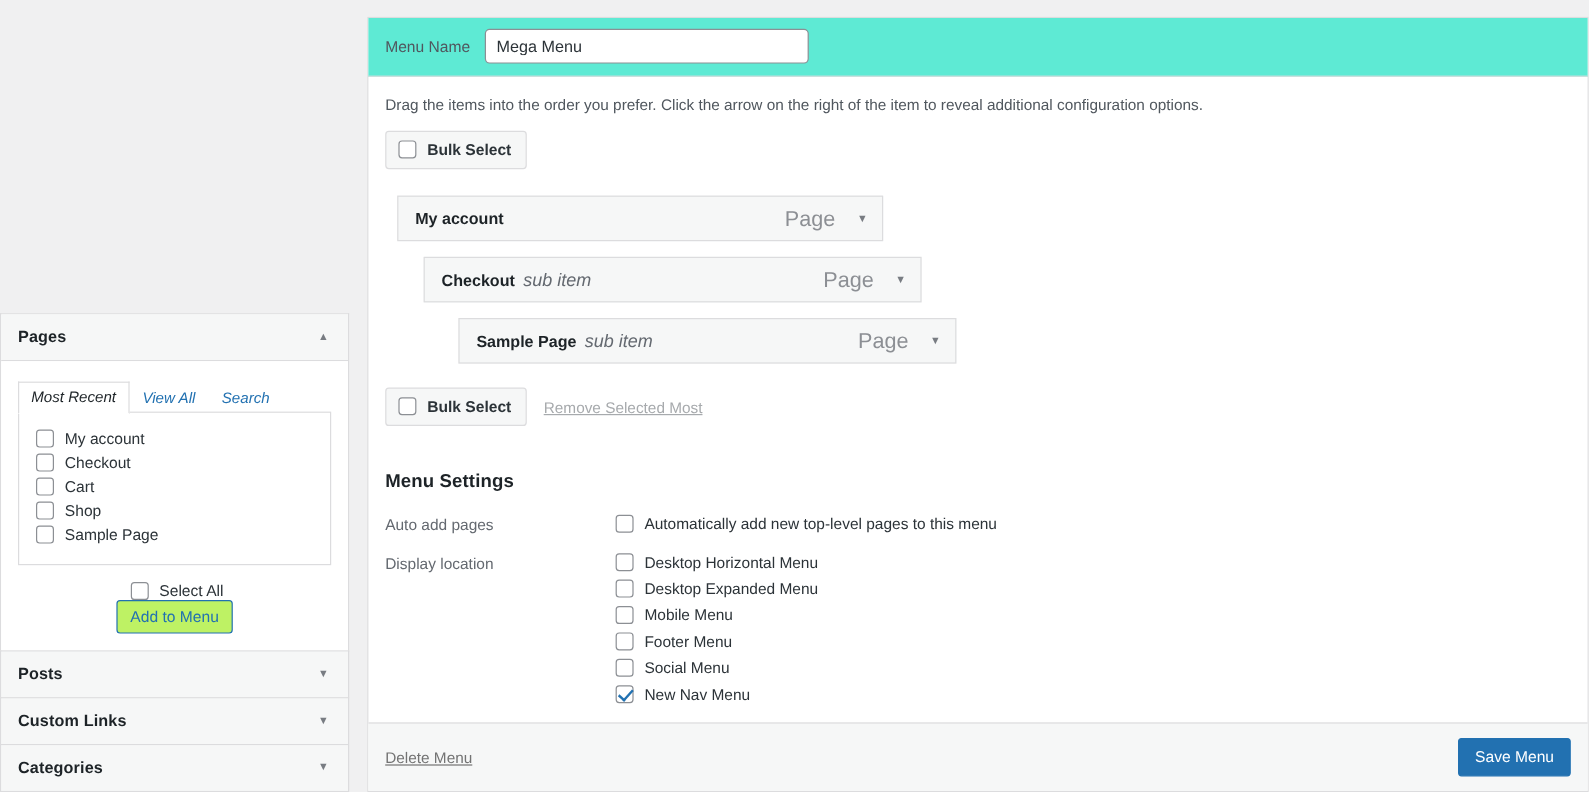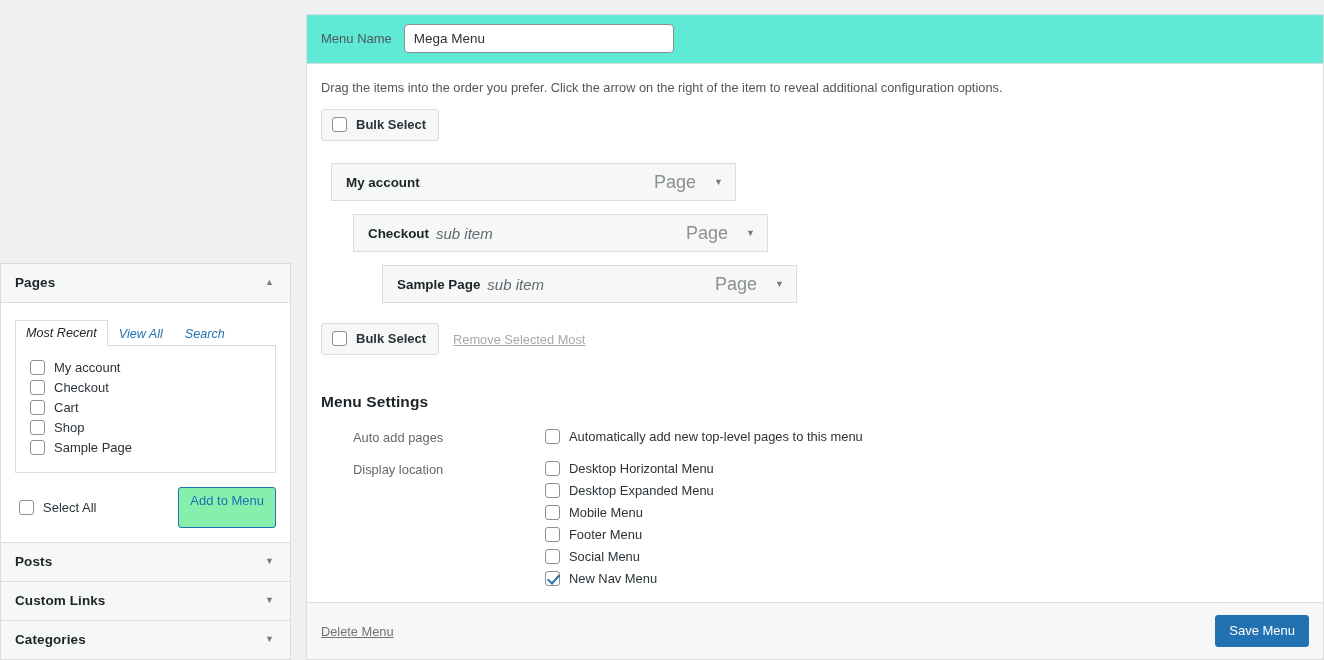--- a/index.html
+++ b/index.html
@@ -47,28 +47,28 @@
     width: 15px; height: 15px; flex: 0 0 15px;
     border: 1px solid #8c8f94; border-radius: 3px; background: #fff;
     position: relative; cursor: pointer;
   }
   .cb.checked::after {
     content: ""; position: absolute; left: 4px; top: 0px;
     width: 5px; height: 10px; border: solid #2271b1;
     border-width: 0 2px 2px 0; transform: rotate(42deg);
   }
 
-  .sel-row { display: flex; align-items: center; justify-content: space-between; margin-top: 14px; }
+  .sel-row { display: flex; align-items: center; justify-content: space-between; margin-top: 14px; flex-direction: column; }
   .sel-left { display: flex; align-items: center; gap: 9px; padding-left: 4px; }
   .sel-left .lbl { font-size: 13px; color: #2c3338; }
   .btn-secondary {
     font-family: "Liberation Sans", sans-serif;
-    font-size: 13px; color: #2271b1; background: #86efac;
+    font-size: 13px; color: #2271b1; background: #bef264;
     border: 1px solid #2271b1; border-radius: 3px;
-    padding: 6px 11px 20px 11px; cursor: pointer; line-height: 1;
+    padding: 6px 11px 7px 11px; cursor: pointer; line-height: 1;
   }
 
   
   .main {
     flex: 1; background: #fff; border: 1px solid #dcdcde;
     margin-left: 15px; margin-right: 0;
     display: flex; flex-direction: column; position: relative;
   }
   .menu-name-bar {
     background: #5eead4; border-bottom: 1px solid #dcdcde;
@@ -113,21 +113,21 @@
   .remove-link {
     font-size: 12.8px; color: #a7aaad; text-decoration: underline; cursor: pointer;
   }
 
   .settings { margin-top: 38px; }
   .settings h2 {
     font-size: 15.5px; font-weight: bold; color: #1d2327;
     margin: 0 0 18px 0; letter-spacing: .1px;
   }
   .setting-row { display: flex; align-items: flex-start; margin-bottom: 16px; }
-  .setting-label { width: 192px; flex: 0 0 192px; font-size: 12.9px; color: #646970; padding-top: 1px; margin-left: 32px; }
+  .setting-label { width: 192px; flex: 0 0 192px; font-size: 12.9px; color: #646970; padding-top: 1px; }
   .setting-ctrl { display: flex; flex-direction: column; gap: 7px; }
   .opt { display: flex; align-items: center; gap: 9px; }
   .opt .lbl { font-size: 12.9px; color: #2c3338; }
 
   .footer {
     border-top: 1px solid #dcdcde; background: #f6f7f7;
     padding: 12px 14px; display: flex; align-items: center; justify-content: space-between;
     margin-top: auto;
   }
   .delete-link { font-size: 12.8px; color: #737373; text-decoration: underline; cursor: pointer; }

